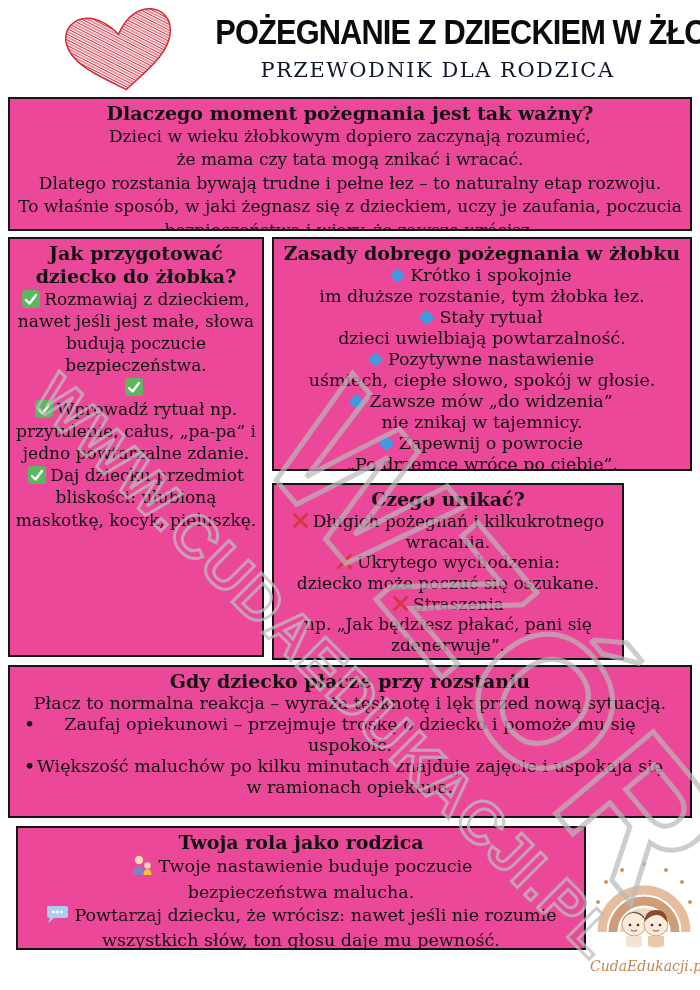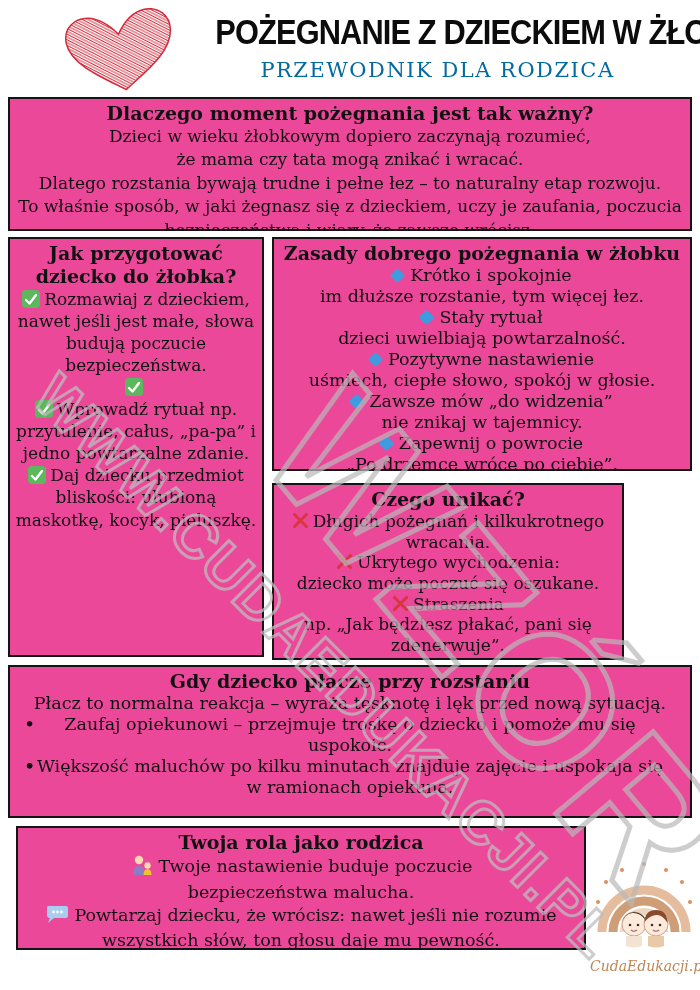--- a/index.html
+++ b/index.html
@@ -11,21 +11,21 @@
   .header{position:absolute;left:0;top:0;width:700px;height:96px;}
   .heart-logo{position:absolute;left:58px;top:8px;width:126px;height:88px;}
   .title-wrap{position:absolute;left:185px;top:12px;width:505px;text-align:center;}
   .main-title{
     font-family:"Liberation Sans","DejaVu Sans",sans-serif;
     font-weight:700;font-size:35px;letter-spacing:-1px;color:#0c0c0c;
     transform:scaleX(.88);transform-origin:center;white-space:nowrap;
   }
   .subtitle{
     font-family:"DejaVu Serif","Liberation Serif",serif;
-    font-size:21px;letter-spacing:1.5px;color:#0369a1;margin-top:6px;white-space:nowrap;
+    font-size:21px;letter-spacing:1.5px;color:#0f172a;margin-top:6px;white-space:nowrap;
   }
   
   .box{position:absolute;border:2px solid #141414;background:#ec4899;box-sizing:border-box;
        text-align:center;overflow:hidden;}
   .box-title{font-weight:700;font-size:19px;line-height:1.2;padding-top:3px;}
   .box-why   {left:8px;  top:97px;  width:684px;height:134px;font-size:17px;line-height:1.38;}
   .box-prep  {left:8px;  top:237px; width:256px;height:420px;font-size:17px;line-height:1.3;}
   .box-rules {left:272px;top:237px; width:420px;height:234px;font-size:17.5px;line-height:1.2;}
   .box-avoid {left:272px;top:483px; width:352px;height:177px;font-size:17px;line-height:1.22;}
   .box-cry   {left:8px;  top:665px; width:684px;height:153px;font-size:17.5px;line-height:1.2;}
@@ -107,21 +107,21 @@
       <span class="check-icon"><svg width="14" height="14" viewBox="0 0 14 14">
             <polyline points="2,8 5.5,11.5 12,3" fill="none" stroke="#fff" stroke-width="2.4" stroke-linecap="round" stroke-linejoin="round"></polyline>
           </svg></span><span>Daj dziecku przedmiot bliskości: ulubioną maskotkę, kocyk, pieluszkę.</span>
     </div>
   </div>
 
   <div class="box box-rules">
     <div class="box-title">Zasady dobrego pożegnania w żłobku</div>
     <div class="item">
       <div><span class="diamond-icon"></span><span>Krótko i spokojnie</span></div>
-      <div class="line">im dłuższe rozstanie, tym więcej łez.</div>
+      <div class="line">im dłuższe rozstanie, tym żłobka łez.</div>
     </div>
     <div class="item">
       <div><span class="diamond-icon"></span><span>Stały rytuał</span></div>
       <div class="line">dzieci uwielbiają powtarzalność.</div>
     </div>
     <div class="item">
       <div><span class="diamond-icon"></span><span>Pozytywne nastawienie</span></div>
       <div class="line">uśmiech, ciepłe słowo, spokój w głosie.</div>
     </div>
     <div class="item">

